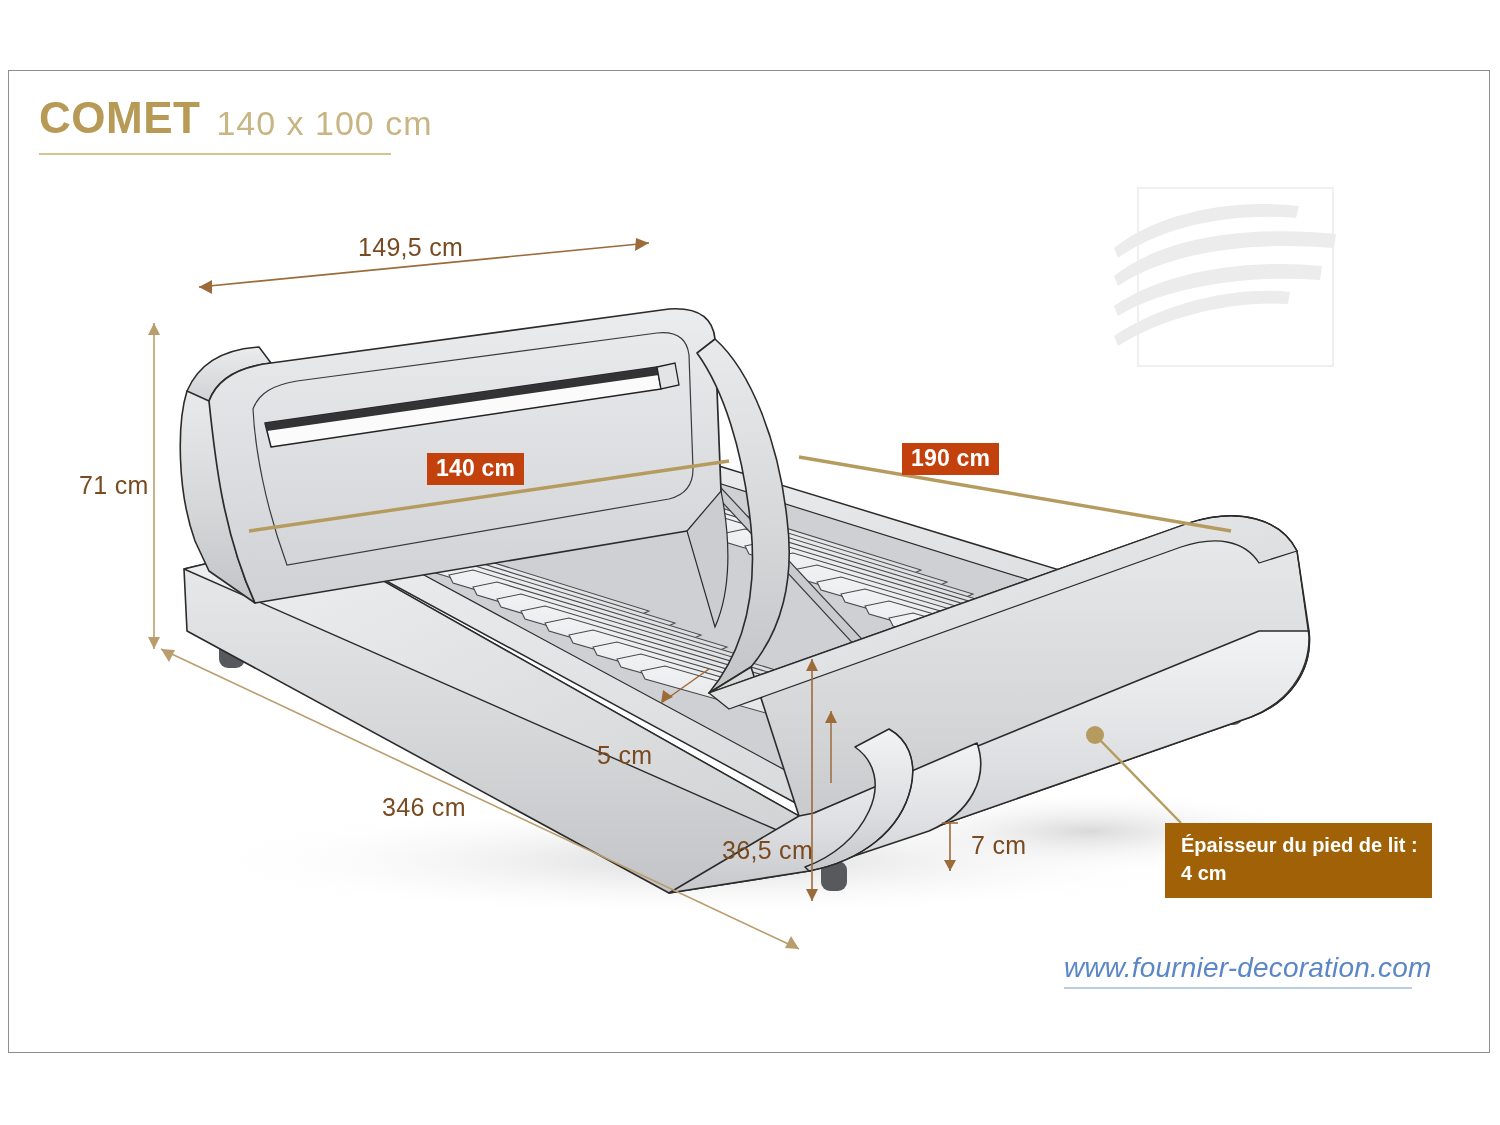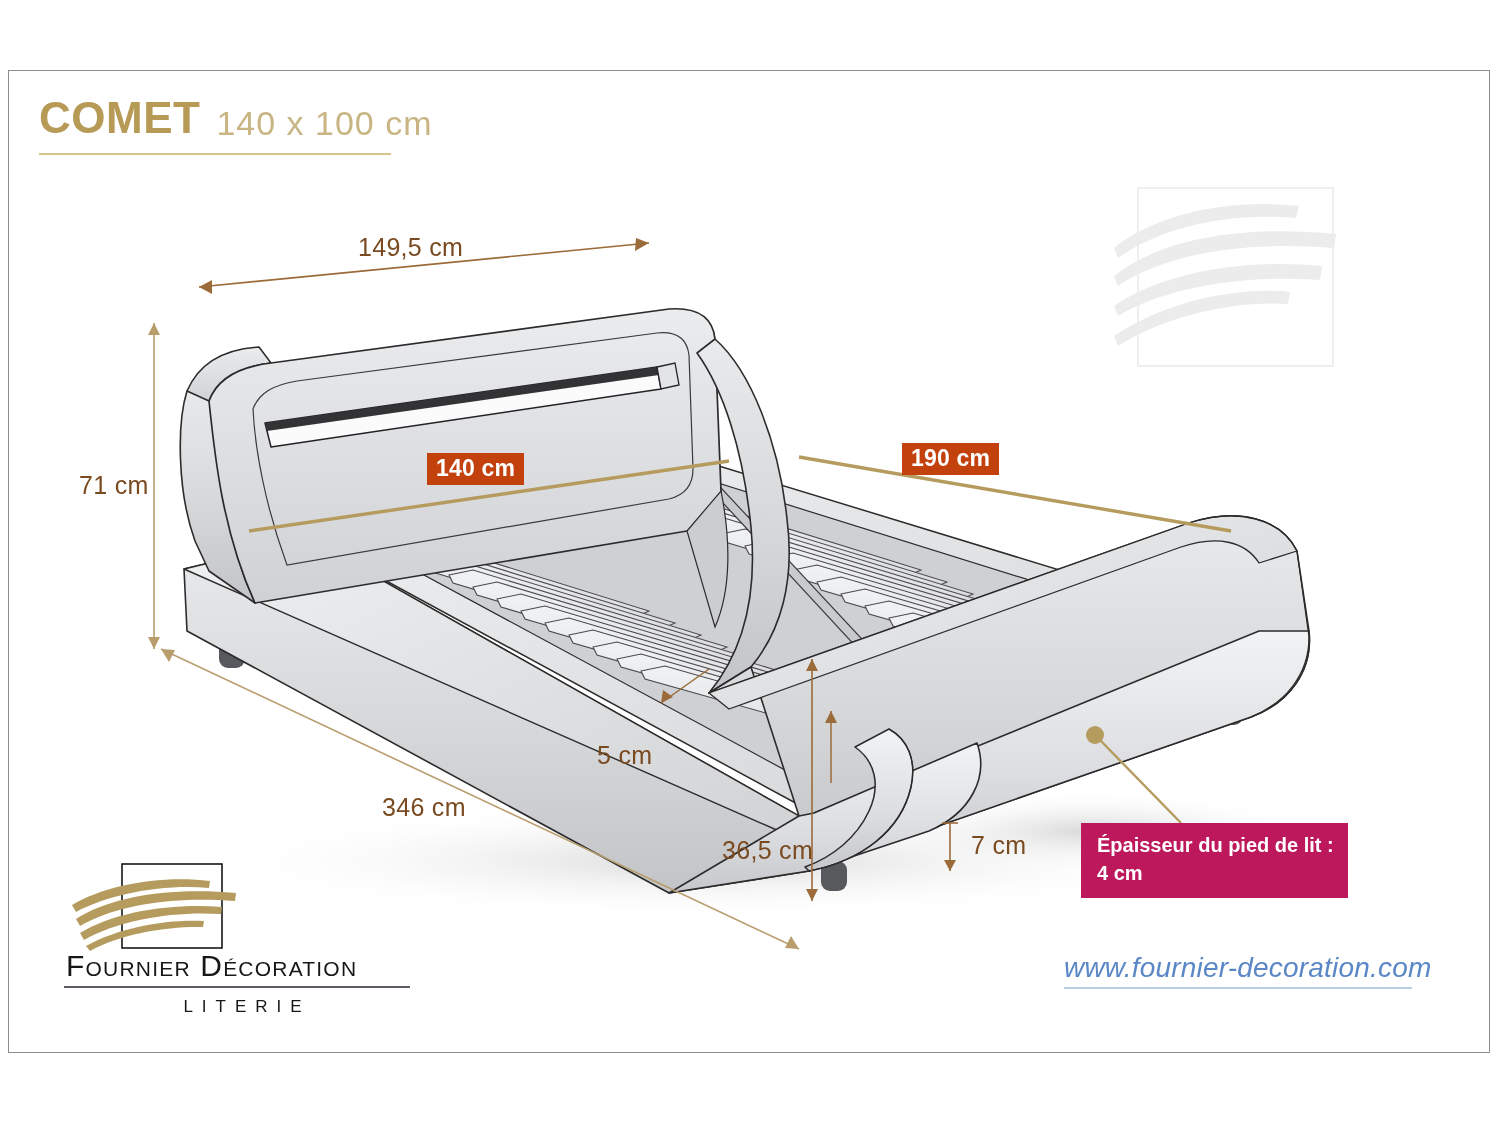--- a/index.html
+++ b/index.html
@@ -59,22 +59,22 @@
   .badge{
     position:absolute; background:#c2410c; color:#ffffff;
     font-size:23px; font-weight:bold; letter-spacing:0.2px;
     padding:3px 9px 5px 9px; white-space:nowrap; line-height:1.05;
   }
   .badge-140{ left:418px; top:382px; }
   .badge-190{ left:893px; top:372px; }
 
   
   .callout{
-    position:absolute; left:1072px; top:752px;
-    background:#be185d; color:#ffffff;
+    position:absolute; left:1156px; top:752px;
+    background:#a16207; color:#ffffff;
     font-size:20px; font-weight:bold; line-height:1.38;
     padding:9px 14px 11px 16px; white-space:nowrap;
   }
 
   
   .logo{ position:absolute; left:55px; top:790px; width:360px;}
   .logo-mark{ position:relative; width:360px; height:90px;}
   .logo-mark svg{ position:absolute; left:0; top:0; width:360px; height:90px;}
   .logo-name{
     font-size:30px; color:#17171a; letter-spacing:1.2px;
@@ -291,33 +291,17 @@
   <div class="dim dim-4">7 cm</div>
 
   <div class="badge badge-140">140 cm</div>
   <div class="badge badge-190">190 cm</div>
 
   <div class="callout">
     <div>Épaisseur du pied de lit :</div>
     <div>4 cm</div>
   </div>
 
-  <div class="logo">
-    <div class="logo-mark">
-      <svg viewBox="0 0 360 90" xmlns="http://www.w3.org/2000/svg">
-        <rect x="58" y="3" width="100" height="84" fill="none" stroke="#17171a" stroke-width="1.6"></rect>
-        <g fill="#b59b5e">
-          <path d="M8 44 C42 24 96 14 146 20 L145 27 C98 23 46 33 12 51 Z"></path>
-          <path d="M12 58 C46 36 104 26 172 32 L171 40 C106 35 50 45 16 65 Z"></path>
-          <path d="M16 72 C52 50 110 42 158 46 L157 53 C112 50 56 58 20 79 Z"></path>
-          <path d="M22 85 C56 66 104 58 140 60 L139 66 C106 65 58 72 26 90 Z"></path>
-        </g>
-      </svg>
-    </div>
-    <div class="logo-name">Fournier Décoration</div>
-    <div class="logo-rule"></div>
-    <div class="logo-sub">LITERIE</div>
-  </div>
 
   <div class="website">www.fournier-decoration.com</div>
   <div class="website-rule"></div>
 
 </div>
 
 </body></html>

